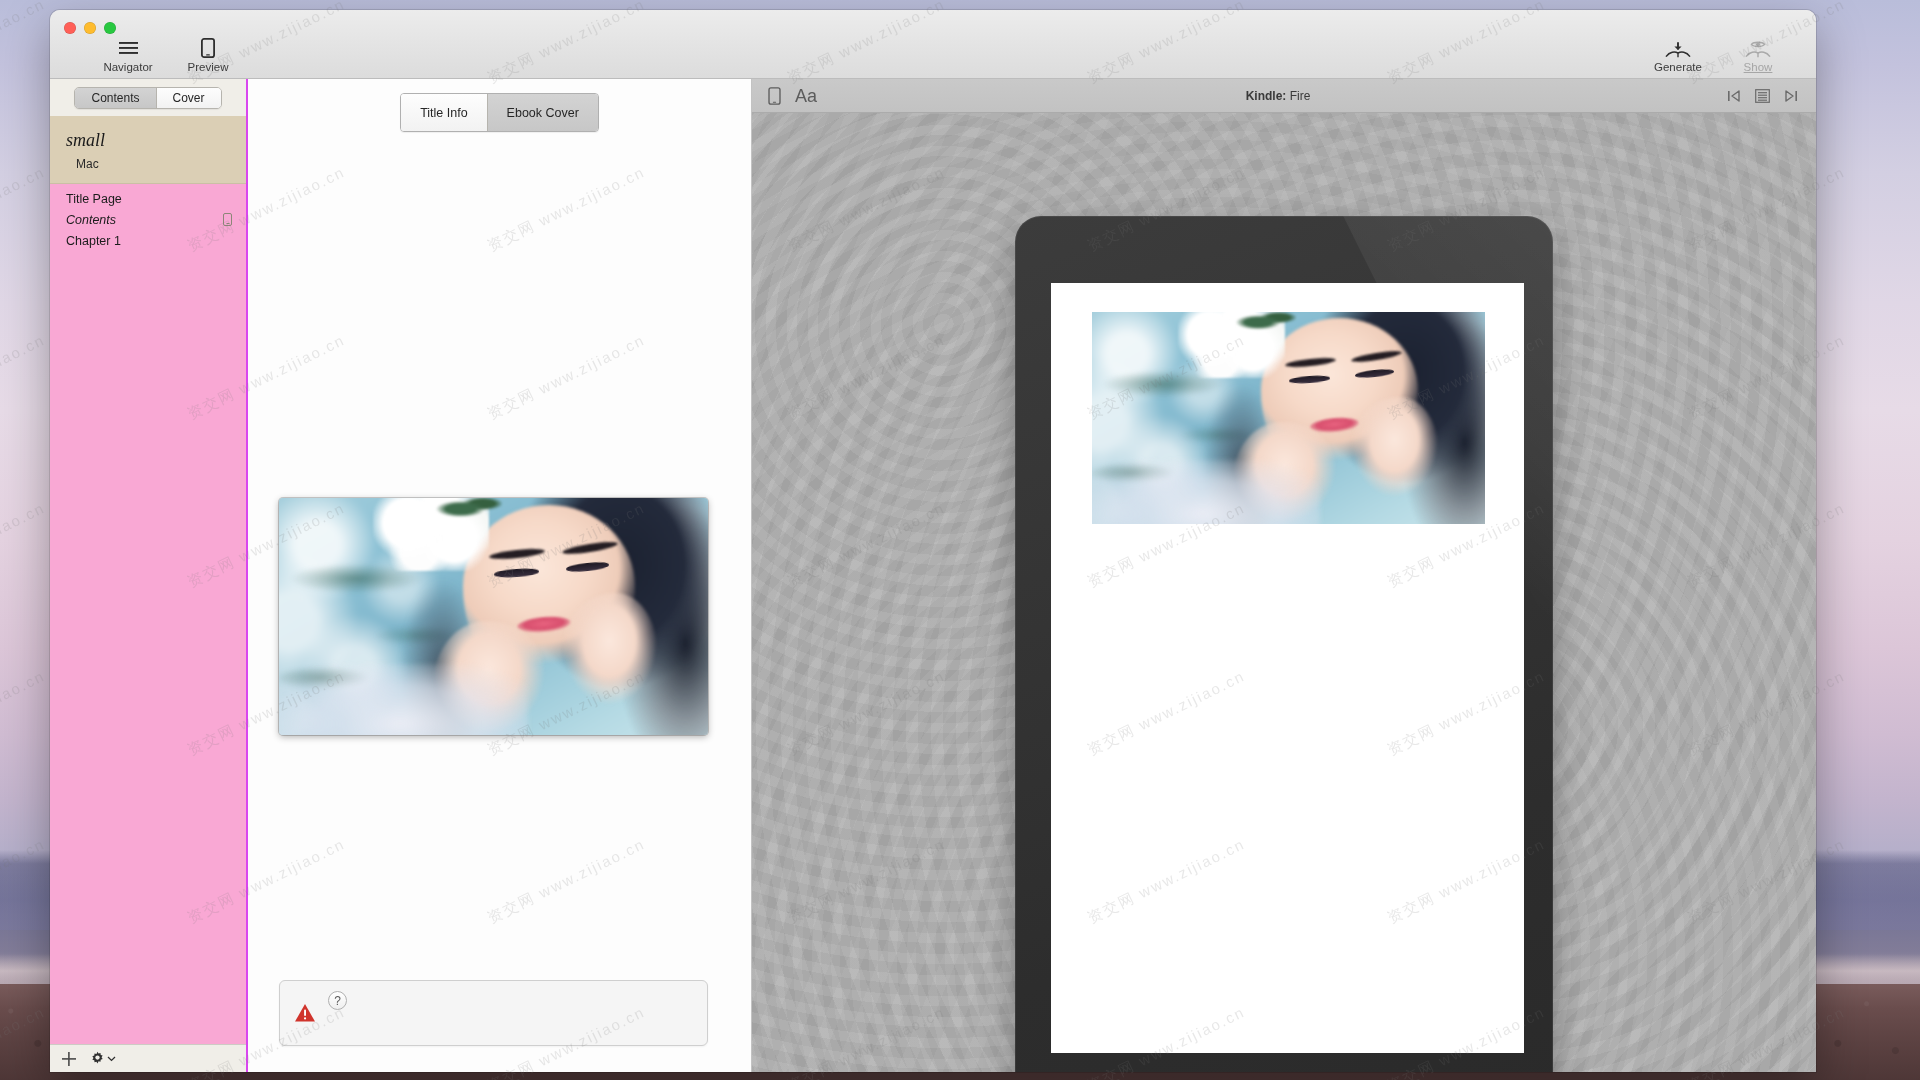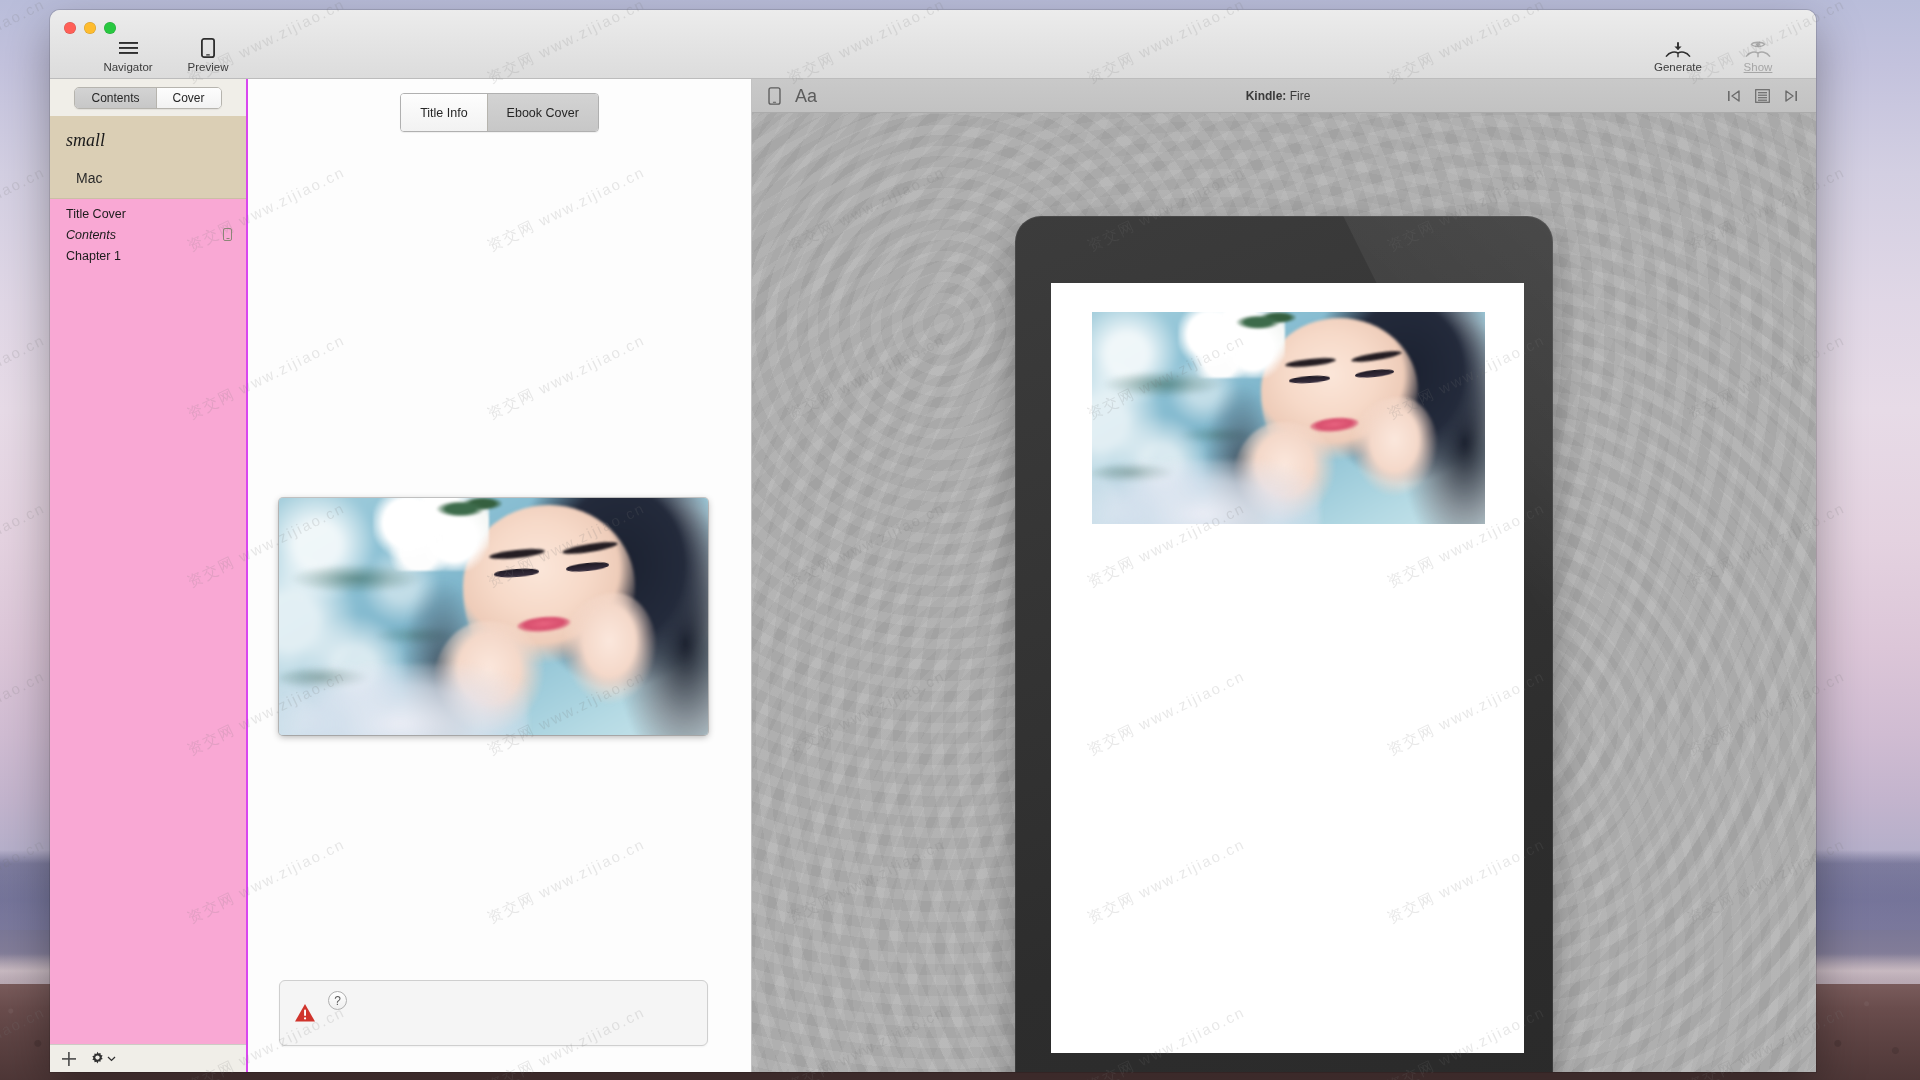--- a/index.html
+++ b/index.html
@@ -149,21 +149,21 @@
     background: #dbcfb5;
     padding: 14px 0 12px 0;
     border-bottom: 1px solid #cbbfa5;
   }
   #book-card .title {
     font-family: "Liberation Serif", serif;
     font-style: italic; font-size: 18px; color: #1a1a1a;
     padding-left: 16px; line-height: 21px;
   }
   #book-card .sub {
-    font-size: 14px; color: #2a2a2a; padding-left: 26px; margin-top: 19px;
+    font-size: 12px; color: #2a2a2a; padding-left: 26px; margin-top: 6px;
   }
 
   #doc-list { padding-top: 4px; }
   .doc-row {
     height: 21px; display: flex; align-items: center;
     padding: 0 10px 0 16px; font-size: 12.5px; color: #1c1c1c;
     justify-content: space-between;
   }
   .doc-row.italic span.t { font-style: italic; }
 
@@ -480,21 +480,21 @@
         </div>
       </div>
 
       <div id="book-card">
         <div class="title">small</div>
         <div class="sub">Mac</div>
       </div>
 
       <div id="doc-list">
         <div class="doc-row">
-          <span class="t">Title Cover</span>
+          <span class="t">Title Page</span>
         </div>
         <div class="doc-row italic">
           <span class="t">Contents</span>
           <span class="device-mini"></span>
         </div>
         <div class="doc-row">
           <span class="t">Chapter 1</span>
         </div>
       </div>
 

